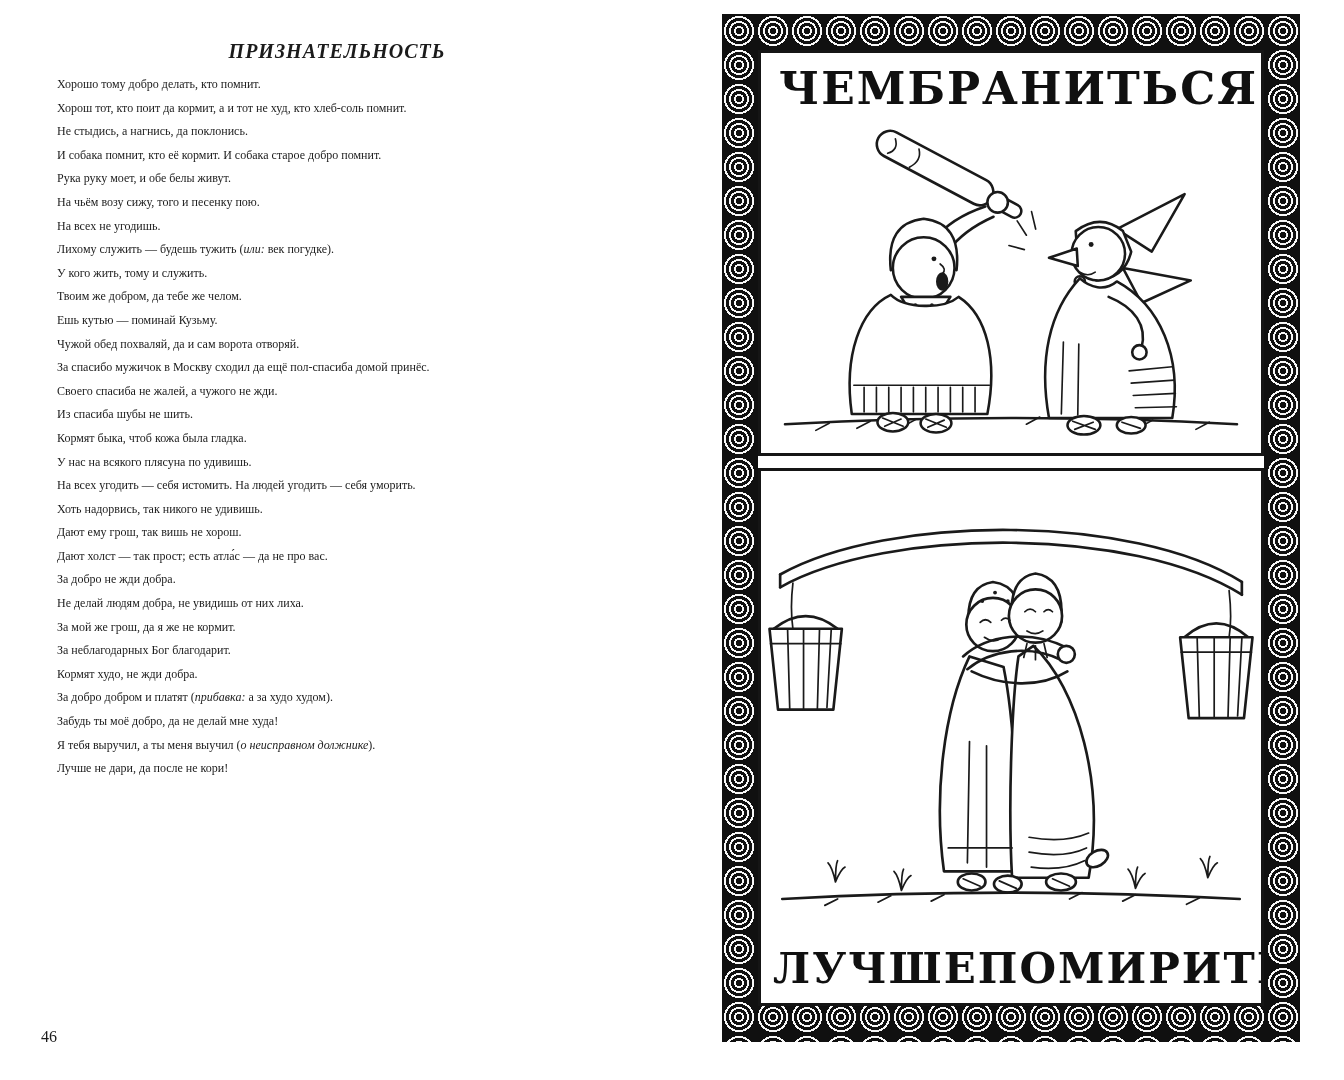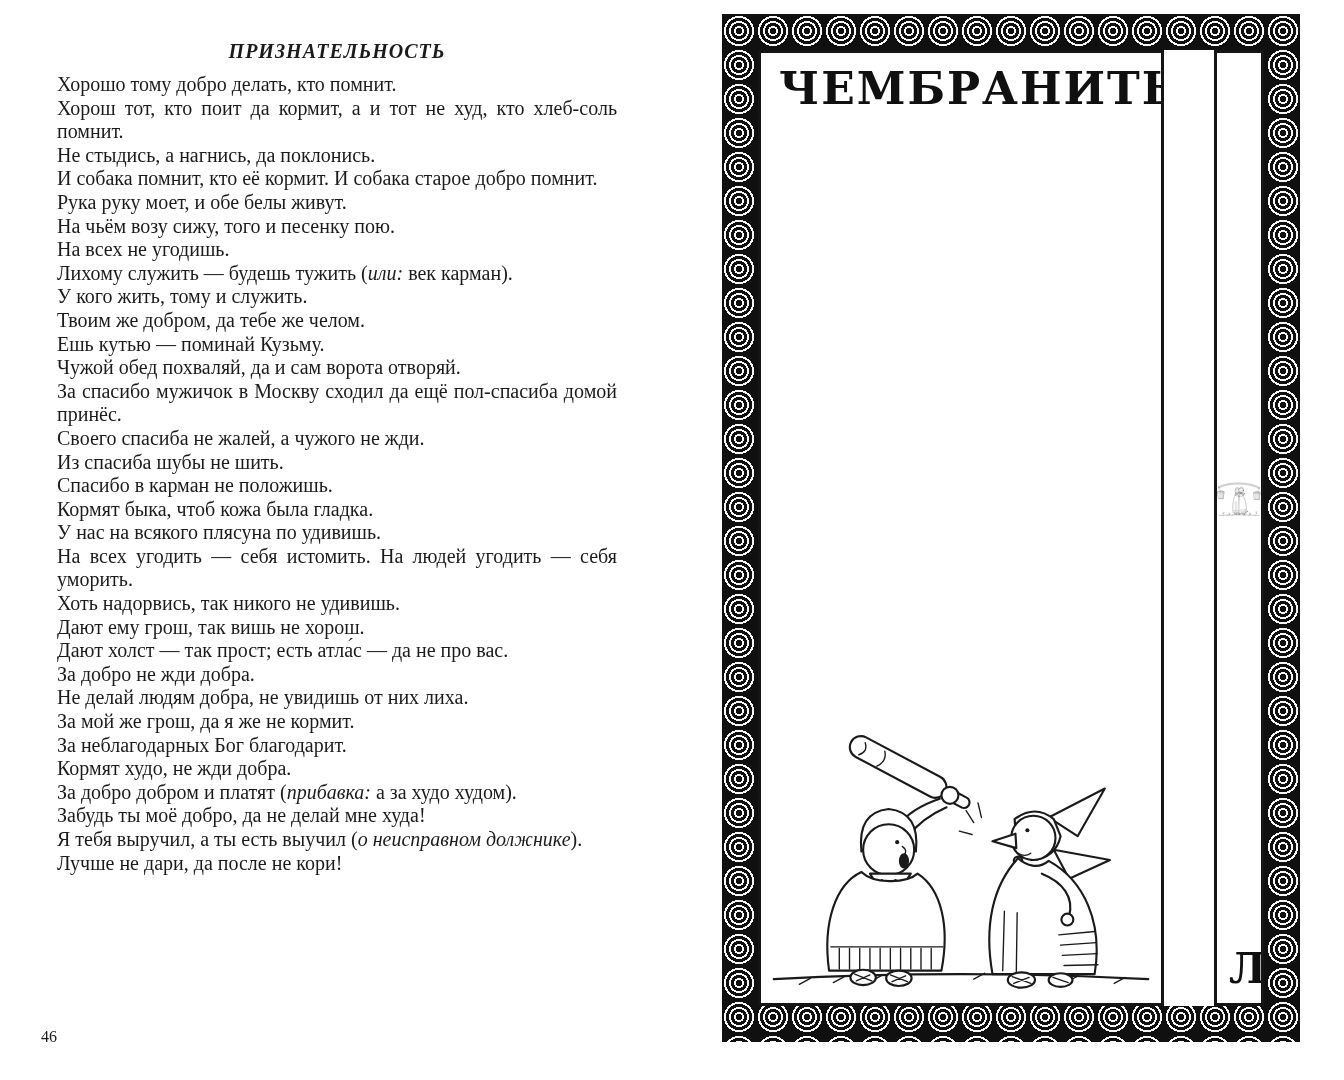--- a/index.html
+++ b/index.html
@@ -16,21 +16,21 @@
     position:absolute;left:57px;top:40px;width:560px;
   }
   .title{
     text-align:center;
     font-weight:bold;font-style:italic;
     font-size:20px;letter-spacing:1px;
     margin:0 0 10px 0;
   }
   .proverb{
     margin:0;
-    font-size:20px;
+    font-size:12px;
     line-height:23.6px;
     text-align:justify;
   }
   .proverb .it{font-style:italic;}
   .page-number{
     position:absolute;left:41px;top:1028px;
     font-size:16px;
   }
   
   .illu-frame{
@@ -43,30 +43,30 @@
         #101010 0 3px, #f7f7f7 3px 5px,
         #101010 5px 8px, #f7f7f7 8px 10px,
         #101010 10px 13px, #f7f7f7 13px 15px,
         transparent 15px);
     background-size:34px 34px;
   }
   .illu-inner{
     box-sizing:border-box;
     width:100%;height:100%;
     background:#ffffff;
-    display:flex;flex-direction:row;gap:12px;
+    display:flex;flex-direction:column;gap:12px;
   }
   .illu-panel{
     border:3px solid #151515;
     background:#fff;
     display:flex;flex-direction:column;
     overflow:hidden;
   }
   .panel-top{flex:0 0 400px;}
-  .panel-bottom{flex:1 1 auto;margin-left:38px;}
+  .panel-bottom{flex:1 1 auto;}
   .caption-row{
     display:flex;justify-content:space-between;align-items:baseline;
     padding:10px 18px 0 18px;
     font-family:"DejaVu Serif", serif;
     font-weight:bold;
     font-size:44px;
     letter-spacing:2px;
     color:#101010;
     white-space:nowrap;
   }
@@ -85,43 +85,42 @@
   <div class="text-col">
     <h1 class="title">ПРИЗНАТЕЛЬНОСТЬ</h1>
     <div>
         <p class="proverb"><span>Хорошо тому добро делать, кто помнит.</span></p>
         <p class="proverb"><span>Хорош тот, кто поит да кормит, а и тот не худ, кто хлеб-соль помнит.</span></p>
         <p class="proverb"><span>Не стыдись, а нагнись, да поклонись.</span></p>
         <p class="proverb"><span>И собака помнит, кто её кормит. И собака старое добро помнит.</span></p>
         <p class="proverb"><span>Рука руку моет, и обе белы живут.</span></p>
         <p class="proverb"><span>На чьём возу сижу, того и песенку пою.</span></p>
         <p class="proverb"><span>На всех не угодишь.</span></p>
-        <p class="proverb"><span>Лихому служить — будешь тужить (</span><span class="it">или:</span><span> век карман).</span></p>
+        <p class="proverb"><span>Лихому служить — будешь тужить (</span><span class="it">или:</span><span> век погудке).</span></p>
         <p class="proverb"><span>У кого жить, тому и служить.</span></p>
         <p class="proverb"><span>Твоим же добром, да тебе же челом.</span></p>
         <p class="proverb"><span>Ешь кутью — поминай Кузьму.</span></p>
         <p class="proverb"><span>Чужой обед похваляй, да и сам ворота отворяй.</span></p>
         <p class="proverb"><span>За спасибо мужичок в Москву сходил да ещё пол-спасиба домой принёс.</span></p>
         <p class="proverb"><span>Своего спасиба не жалей, а чужого не жди.</span></p>
         <p class="proverb"><span>Из спасиба шубы не шить.</span></p>
-        <p class="proverb"><span>Спасибо в карман не положишь.</span></p>
         <p class="proverb"><span>Кормят быка, чтоб кожа была гладка.</span></p>
         <p class="proverb"><span>У нас на всякого плясуна по удивишь.</span></p>
         <p class="proverb"><span>На всех угодить — себя истомить. На людей угодить — себя уморить.</span></p>
         <p class="proverb"><span>Хоть надорвись, так никого не удивишь.</span></p>
         <p class="proverb"><span>Дают ему грош, так вишь не хорош.</span></p>
         <p class="proverb"><span>Дают холст — так прост; есть атла́с — да не про вас.</span></p>
         <p class="proverb"><span>За добро не жди добра.</span></p>
         <p class="proverb"><span>Не делай людям добра, не увидишь от них лиха.</span></p>
         <p class="proverb"><span>За мой же грош, да я же не кормит.</span></p>
         <p class="proverb"><span>За неблагодарных Бог благодарит.</span></p>
         <p class="proverb"><span>Кормят худо, не жди добра.</span></p>
         <p class="proverb"><span>За добро добром и платят (</span><span class="it">прибавка:</span><span> а за худо худом).</span></p>
         <p class="proverb"><span>Забудь ты моё добро, да не делай мне худа!</span></p>
-        <p class="proverb"><span>Я тебя выручил, а ты есть выучил (</span><span class="it">о неисправном должнике</span><span>).</span></p>
+        <p class="proverb"><span>Я тебя выручил, а ты меня выучил (</span><span class="it">о неисправном должнике</span><span>).</span></p>
         <p class="proverb"><span>Лучше не дари, да после не кори!</span></p>
       </div>
   </div>
 
   <div class="page-number">46</div>
 
   <div class="illu-frame">
     <div class="illu-inner">
 
       <div class="illu-panel panel-top">

